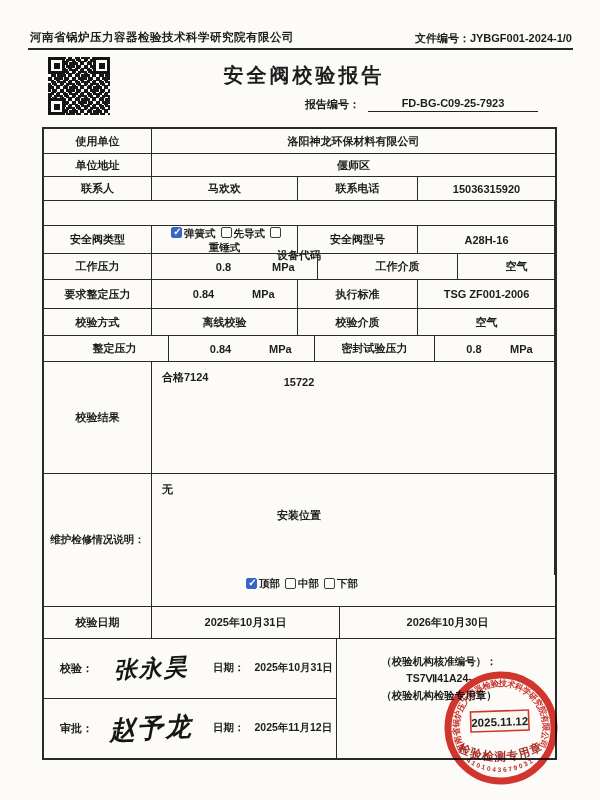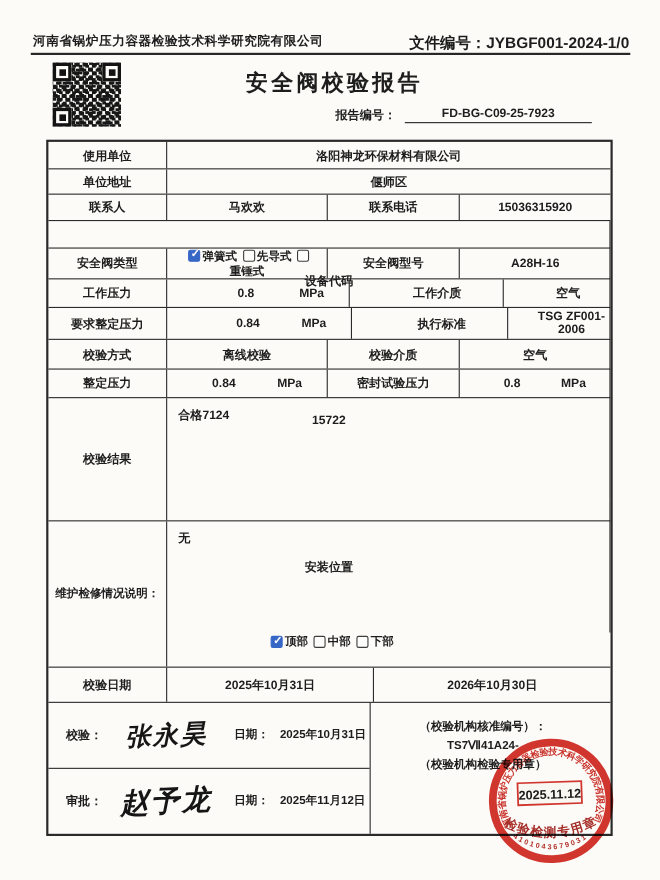--- a/index.html
+++ b/index.html
@@ -7,21 +7,21 @@
   body {
     position: relative;
     background: #fcfbf8;
     font-family: "Liberation Sans", sans-serif;
     color: #1d1d1d;
     overflow: hidden;
     font-weight: bold;
   }
   
   .company { position:absolute; left:30px; top:30px; font-size:11.5px; letter-spacing:.5px; }
-  .docno   { position:absolute; right:28px; top:31px; font-size:14px; }
+  .docno   { position:absolute; right:28px; top:31px; font-size:11px; }
   .hr1 { position:absolute; left:28px; top:48px; width:545px; height:2px; background:#272727; }
   .title { position:absolute; left:4px; top:62px; width:100%; text-align:center; font-size:20px; letter-spacing:3px; }
   .report { position:absolute; left:305px; top:97px; display:flex; align-items:flex-end; font-size:11px; }
   .report .lbl { margin-right:8px; }
   .report .val { display:inline-block; width:170px; text-align:center; border-bottom:1.6px solid #222; padding-bottom:2px; }
   
   .qr { position:absolute; left:48px; top:57px; width:62px; height:58px;
         background:
           repeating-conic-gradient(#171717 0% 25%, transparent 0% 50%) 0 0/8px 8px,
           repeating-conic-gradient(#171717 0% 25%, transparent 0% 50%) 3px 2px/6px 6px;
@@ -149,38 +149,38 @@
   <div class="tr" style="height:26px;gap:20px;">
     <div class="td c1">工作压力</div>
     <div class="td c2 punit">
       <span class="pv">0.8</span>
       <span class="pu">MPa</span>
     </div>
     <div class="td c3">工作介质</div>
     <div class="td c4 end">空气</div>
   </div>
 
-  <div class="tr" style="height:29px;gap:22px;">
+  <div class="tr" style="height:29px;">
     <div class="td c1">要求整定压力</div>
     <div class="td c2 punit">
       <span class="pv">0.84</span>
       <span class="pu">MPa</span>
     </div>
     <div class="td c3">执行标准</div>
     <div class="td c4 end">TSG ZF001-2006</div>
   </div>
 
   <div class="tr" style="height:27px;">
     <div class="td c1">校验方式</div>
     <div class="td c2">离线校验</div>
     <div class="td c3">校验介质</div>
     <div class="td c4 end">空气</div>
   </div>
 
-  <div class="tr" style="height:26px;">
+  <div class="tr" style="height:26px;padding-left:17px;">
     <div class="td c1">整定压力</div>
     <div class="td c2 punit">
       <span class="pv">0.84</span>
       <span class="pu">MPa</span>
     </div>
     <div class="td c3">密封试验压力</div>
     <div class="td c4 end punit">
       <span class="pv">0.8</span>
       <span class="pu">MPa</span>
     </div>

